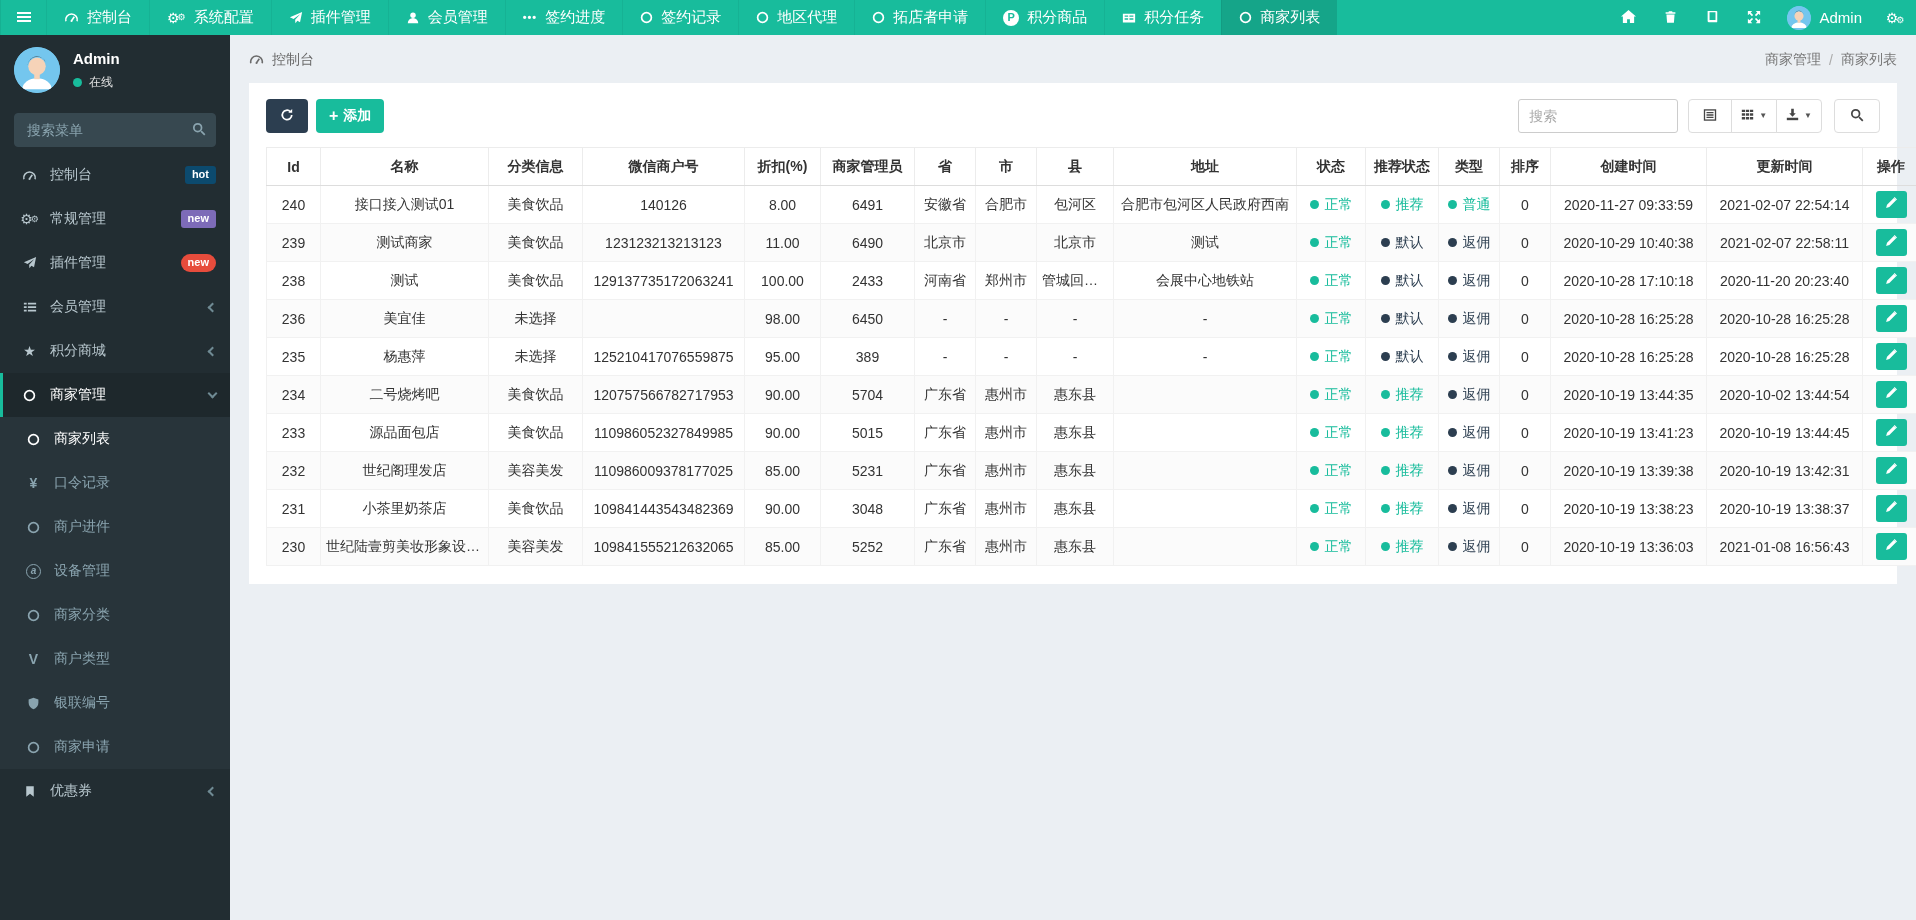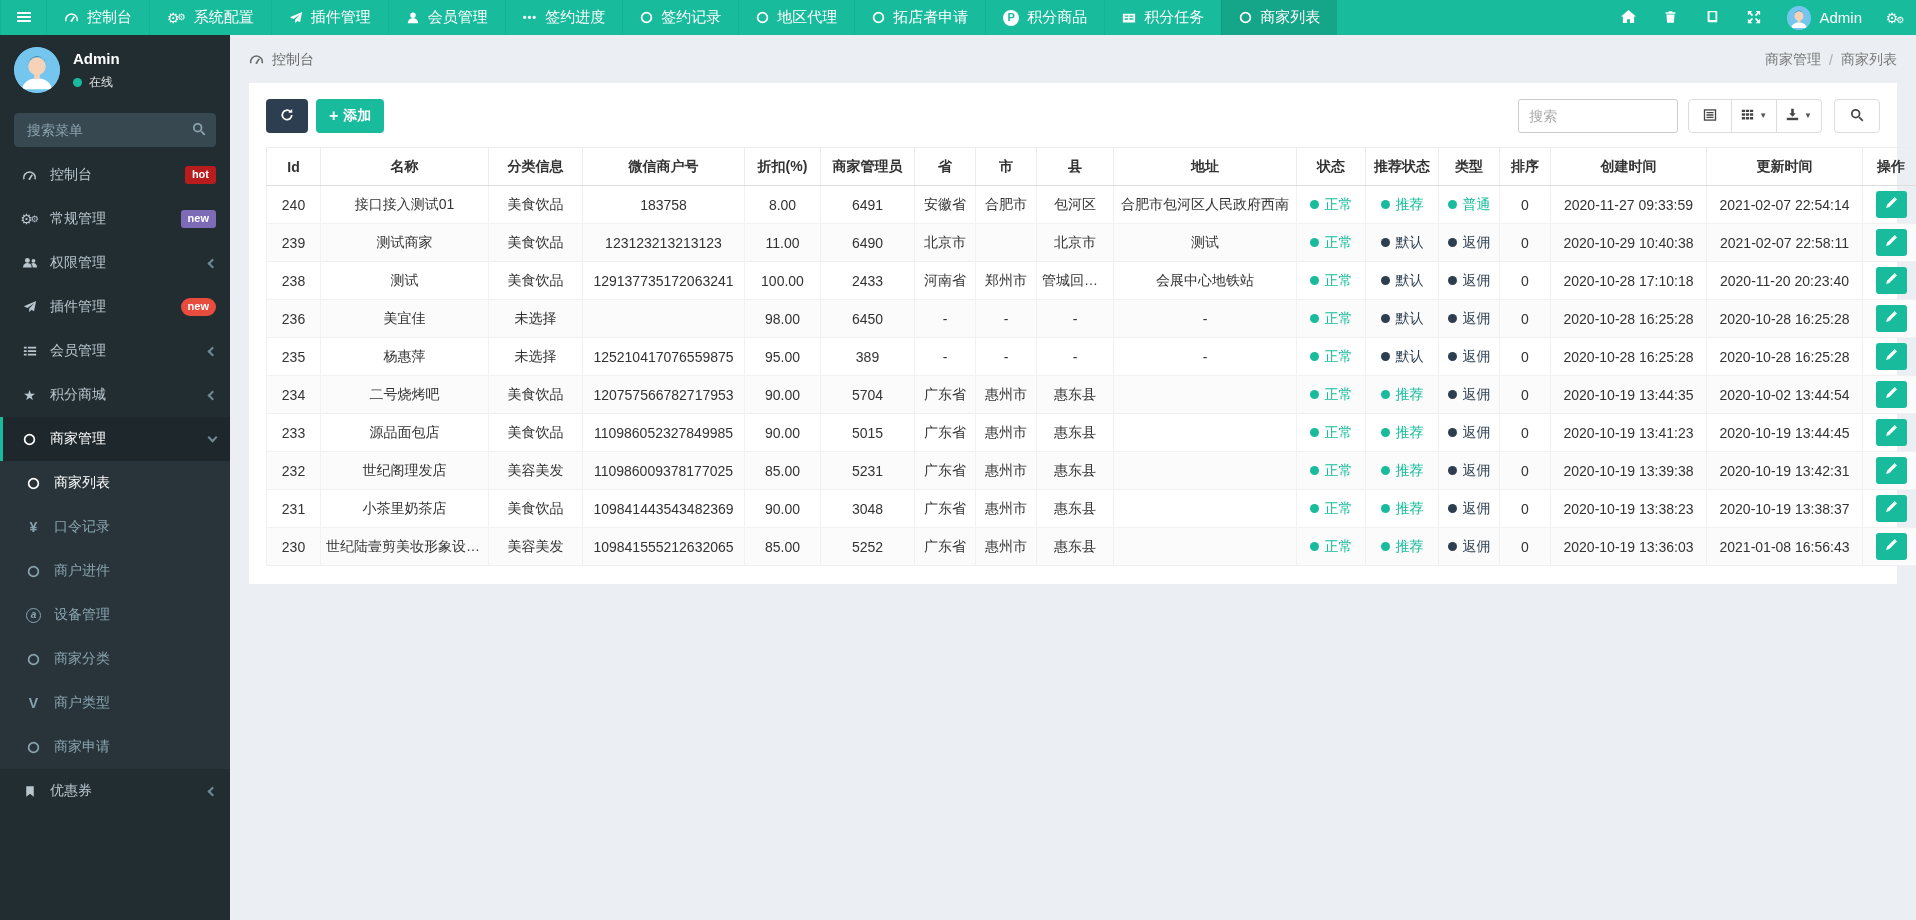--- a/index.html
+++ b/index.html
@@ -258,41 +258,29 @@
   <div class="menu">
       <div class="menu-item">
         <span class="mi-icon">
           <svg viewBox="0 0 16 16" width="15" height="15" fill="none" stroke="currentColor" stroke-width="1.7">
             <path d="M2 12a6.2 6.2 0 1 1 12 0"></path>
             <path d="M8 11.4 11 7.3"></path>
             <circle cx="8" cy="11.8" r="1.1" fill="currentColor" stroke="none"></circle>
           </svg>
         </span>
         <span class="lbl">控制台</span>
-        <span class="badge" style="background: #b91c1c;">hot</span>
+        <span class="badge" style="background: #0c4a6e;">hot</span>
       </div>
       <div class="menu-item">
         <span class="mi-icon">
           <span style="font-size:14px">⚙</span>
           <span style="font-size:9px;margin-left:-2px">⚙</span>
         </span>
         <span class="lbl">常规管理</span>
         <span class="badge" style="background: rgb(125, 107, 184);">new</span>
-      </div>
-      <div class="menu-item">
-        <span class="mi-icon">
-          <svg viewBox="0 0 18 16" width="16" height="14">
-            <circle cx="6" cy="5" r="2.8" fill="currentColor"></circle>
-            <path fill="currentColor" d="M1 13a5 5 0 0 1 10 0z"></path>
-            <circle cx="13" cy="5.5" r="2.2" fill="currentColor"></circle>
-            <path fill="currentColor" d="M12.2 13a6 6 0 0 0-2-4.3A4.4 4.4 0 0 1 17 13z"></path>
-          </svg>
-        </span>
-        <span class="lbl">权限管理</span>
-        <span class="chev left"></span>
       </div>
       <div class="menu-item">
         <span class="mi-icon">
           <svg viewBox="0 0 16 16" width="14" height="14">
             <path fill="currentColor" d="M15 1 1 7.2l4.2 1.9L13 3.5 7 10l.3 4 2.3-3 3 1.8z"></path>
           </svg>
         </span>
         <span class="lbl">插件管理</span>
         <span class="badge pill" style="background: rgb(231, 76, 60);">new</span>
       </div>
@@ -356,20 +344,28 @@
               <circle cx="8" cy="8" r="6"></circle>
             </svg>
           </span>
           <span class="lbl">商家分类</span>
         </div>
         <div class="menu-item">
           <span class="mi-icon">
             <span class="vine">V</span>
           </span>
           <span class="lbl">商户类型</span>
+        </div>
+        <div class="menu-item">
+          <span class="mi-icon">
+            <svg viewBox="0 0 16 16" width="13" height="13">
+              <path fill="currentColor" d="M8 1 2 3.2v4C2 11 4.6 13.9 8 15c3.4-1.1 6-4 6-7.8v-4z"></path>
+            </svg>
+          </span>
+          <span class="lbl">银联编号</span>
         </div>
         <div class="menu-item">
           <span class="mi-icon">
             <svg viewBox="0 0 16 16" width="13" height="13" fill="none" stroke="currentColor" stroke-width="2.1">
               <circle cx="8" cy="8" r="6"></circle>
             </svg>
           </span>
           <span class="lbl">商家申请</span>
         </div>
       </div>
@@ -487,21 +483,21 @@
             <th>创建时间</th>
             <th>更新时间</th>
             <th>操作</th>
           </tr>
         </thead>
       <tbody>
           <tr>
             <td>240</td>
             <td>接口接入测试01</td>
             <td>美食饮品</td>
-            <td>183758</td>
+            <td>140126</td>
             <td>8.00</td>
             <td>6491</td>
             <td>安徽省</td>
             <td>合肥市</td>
             <td>包河区</td>
             <td>合肥市包河区人民政府西南</td>
             <td><span class="state">
                 <span class="sdot" style="background: rgb(24, 188, 156);"></span>
                 <span style="color: rgb(24, 188, 156);">正常</span>
               </span></td>

